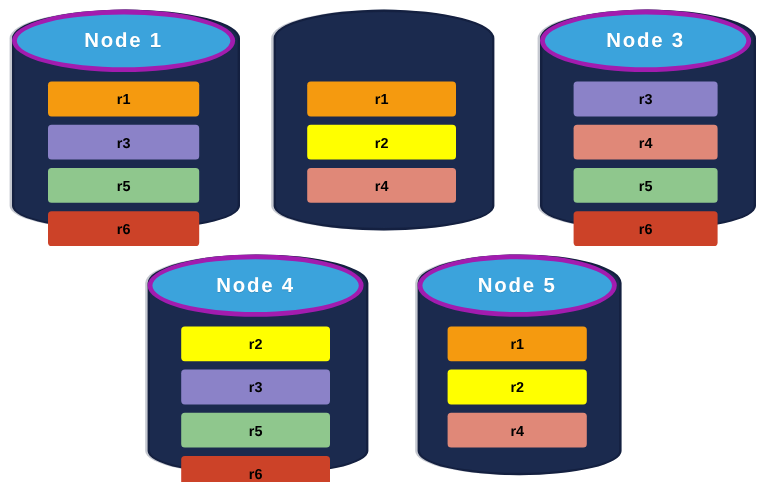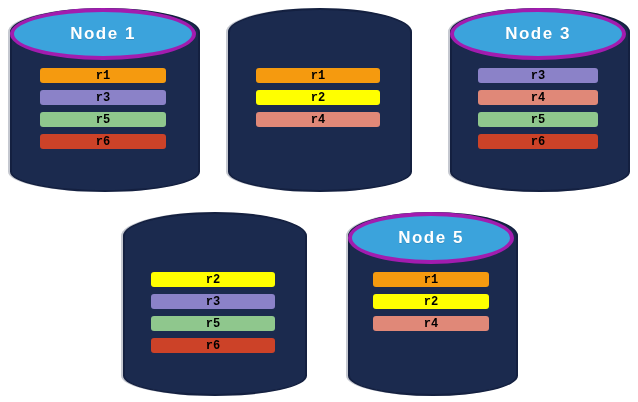--- a/index.html
+++ b/index.html
@@ -66,31 +66,30 @@
     position: absolute;
     left: 0;
     width: 100%;
     display: flex;
     flex-direction: column;
     align-items: center;
   }
 
   .row-bar {
     box-sizing: border-box;
-    height: 15px;
+    height: 29px;
     border-radius: 3px;
     display: flex;
     align-items: center;
     justify-content: center;
     color: #000000;
     font-size: 12px;
     font-weight: bold;
     line-height: 1;
     margin-bottom: 7px;
-    font-family: Liberation Mono, monospace;
   }
   .row-bar:last-child { margin-bottom: 0; }
 </style>
 </head>
 <body>
 
 <div id="diagram">
     <div class="node" style="left: 10px; top: 8px; width: 186px; height: 180px;">
       <div class="node-body" style="background: rgb(27, 42, 78);"></div>
       <div class="node-top" style="background: rgb(59, 163, 220);">
@@ -118,20 +117,23 @@
       </div>
       <div class="node-rows" style="top: 60px;">
         <div class="row-bar" style="background: rgb(139, 130, 200); width: 120px;">r3</div>
         <div class="row-bar" style="background: rgb(224, 136, 120); width: 120px;">r4</div>
         <div class="row-bar" style="background: rgb(143, 199, 141); width: 120px;">r5</div>
         <div class="row-bar" style="background: rgb(204, 66, 40); width: 120px;">r6</div>
       </div>
     </div>
     <div class="node" style="left: 123px; top: 212px; width: 180px; height: 180px;">
       <div class="node-body" style="background: rgb(27, 42, 78);"></div>
+      <div class="node-top" style="background: rgb(59, 163, 220);">
+        <div class="node-title">Node  4</div>
+      </div>
       <div class="node-rows" style="top: 60px;">
         <div class="row-bar" style="background: rgb(255, 255, 0); width: 124px;">r2</div>
         <div class="row-bar" style="background: rgb(139, 130, 200); width: 124px;">r3</div>
         <div class="row-bar" style="background: rgb(143, 199, 141); width: 124px;">r5</div>
         <div class="row-bar" style="background: rgb(204, 66, 40); width: 124px;">r6</div>
       </div>
     </div>
     <div class="node" style="left: 348px; top: 212px; width: 166px; height: 180px; padding-left: 21px;">
       <div class="node-body" style="background: rgb(27, 42, 78);"></div>
       <div class="node-top" style="background: rgb(59, 163, 220);">

